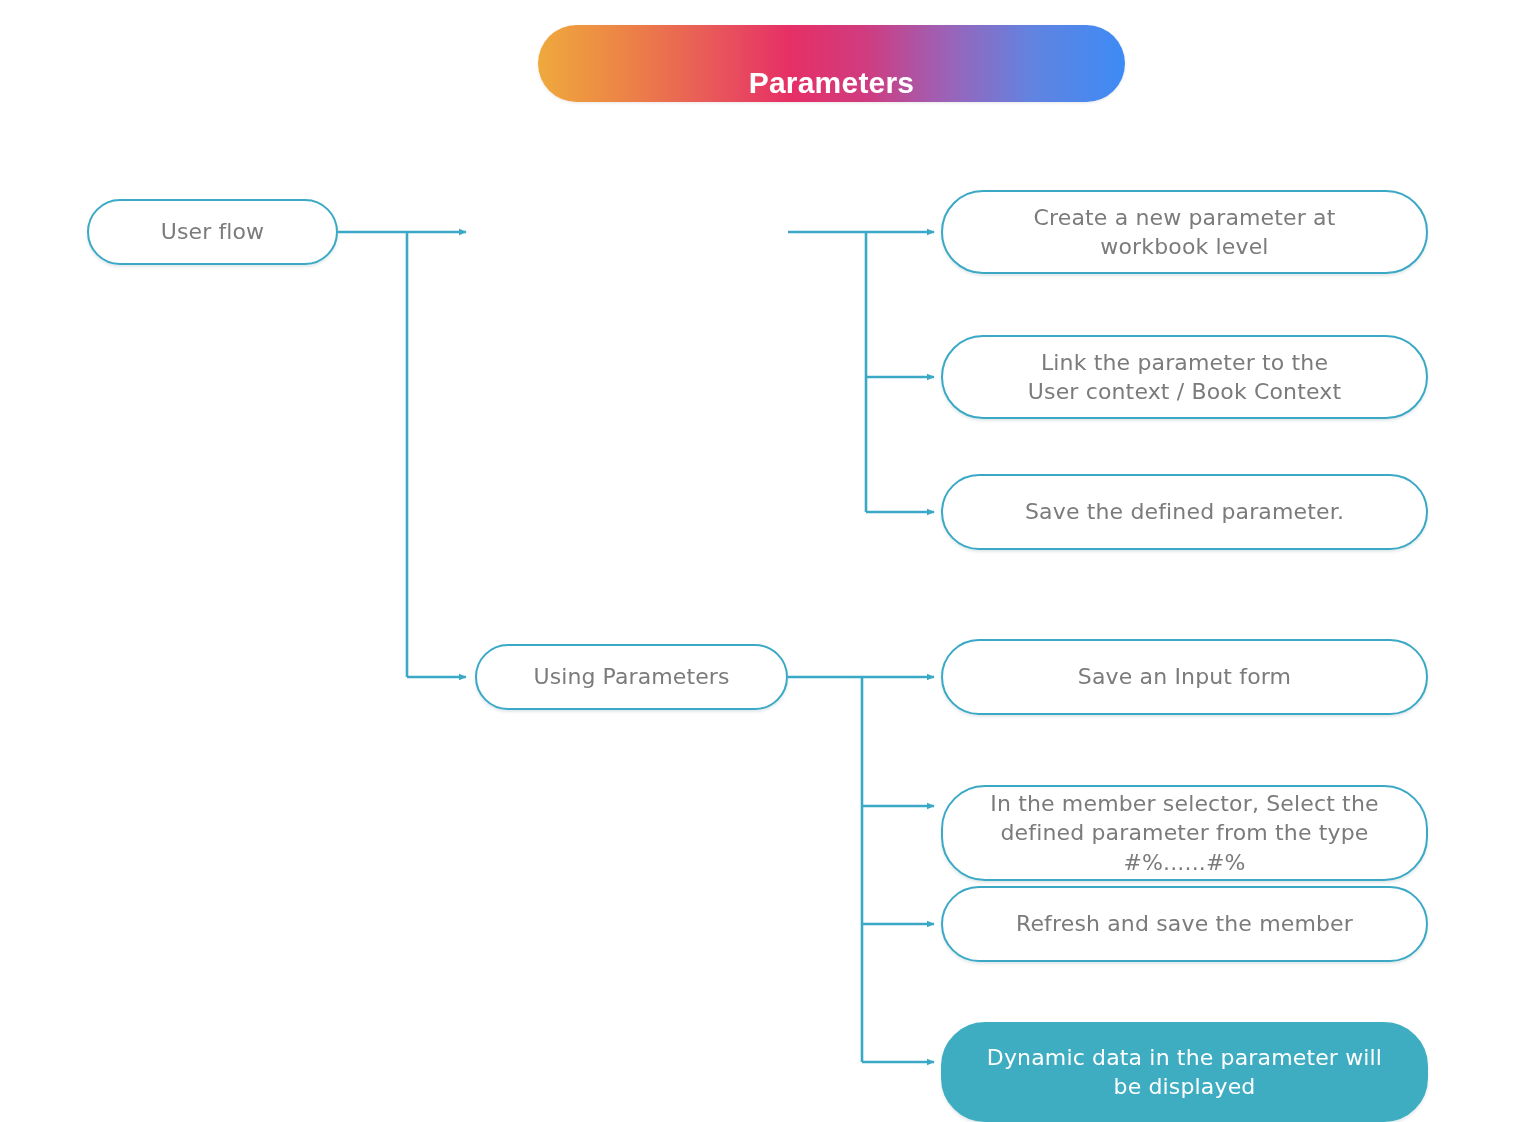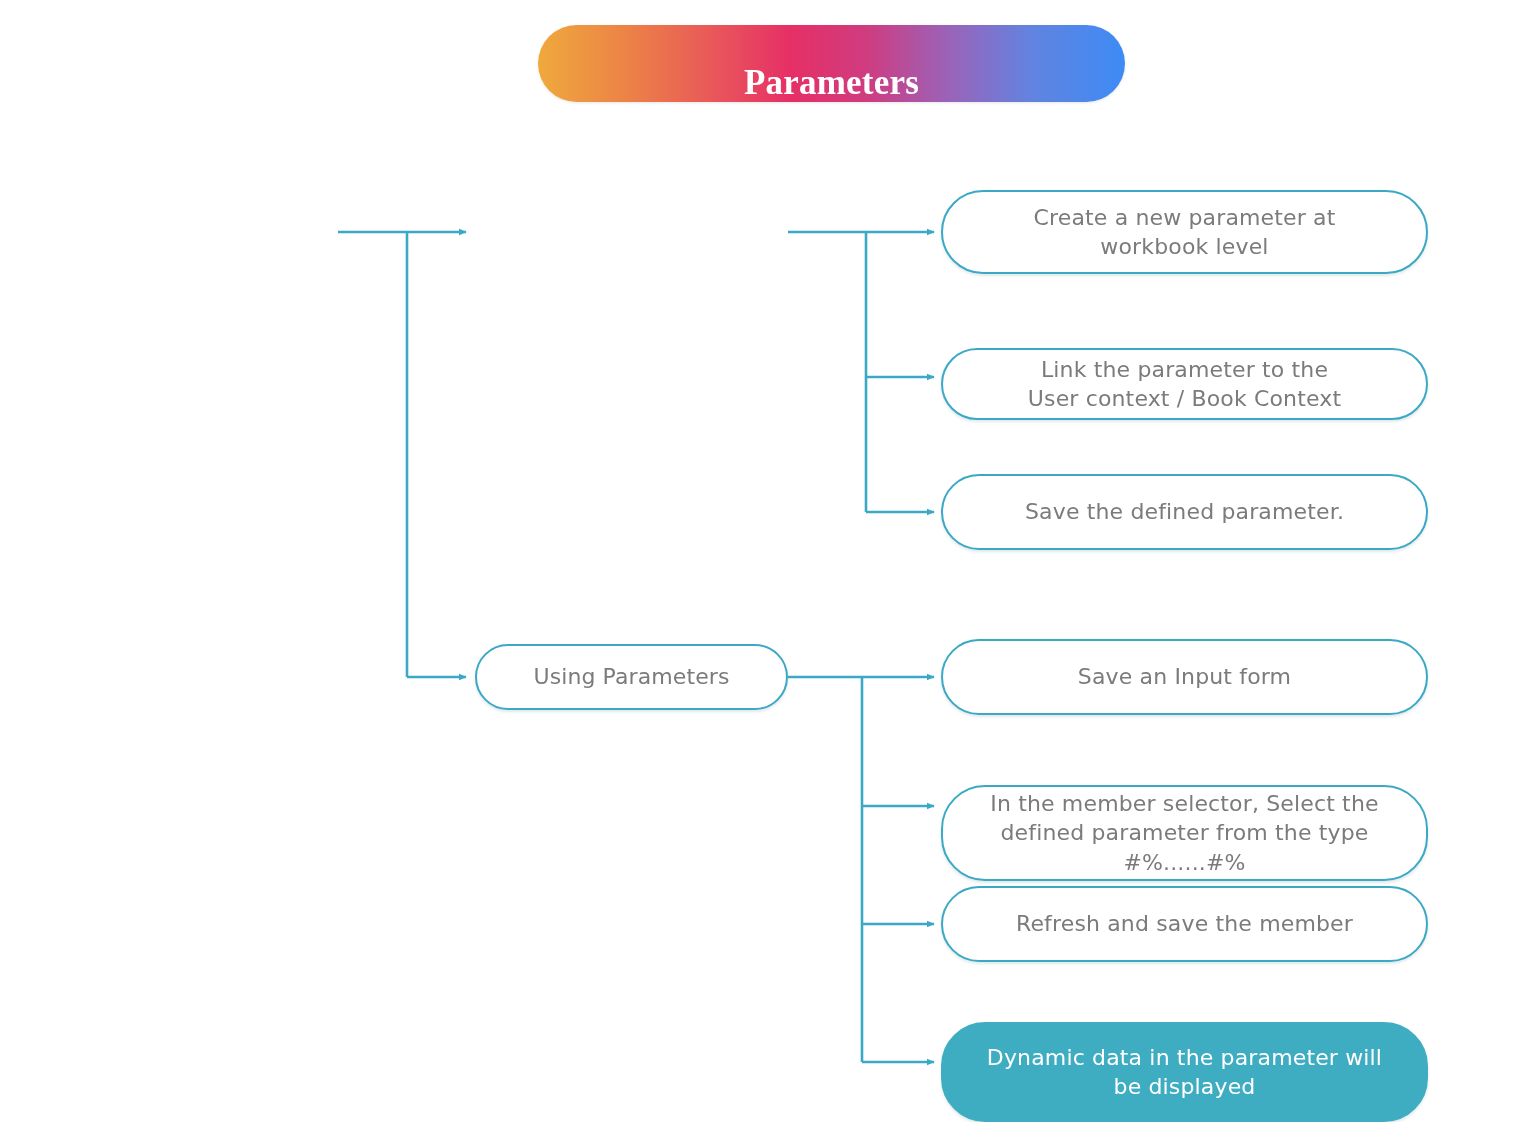--- a/index.html
+++ b/index.html
@@ -36,22 +36,22 @@
       #9a63b9 70%,
       #6283e0 84%,
       #3d8bf5 100%
     );
     display: flex;
     align-items: center;
     justify-content: center;
     box-shadow: 0 1px 3px rgba(0,0,0,0.10);
   }
   .banner-title {
-    font-family: Liberation Serif, serif;
-    font-size: 35px;
+    font-family: Liberation Sans, sans-serif;
+    font-size: 30px;
     font-weight: bold;
     color: #ffffff;
     letter-spacing: 0.2px;
     line-height: 1;
     margin-top: 38px;
   }
 
   
   #wires {
     position: absolute;
@@ -131,32 +131,35 @@
 
       <path d="M788,677 L862,677"></path>
       <path d="M862,677 L862,1062"></path>
       <path d="M862,677 L934,677" marker-end="url(#arrow)"></path>
       <path d="M862,806 L934,806" marker-end="url(#arrow)"></path>
       <path d="M862,924 L934,924" marker-end="url(#arrow)"></path>
       <path d="M862,1062 L934,1062" marker-end="url(#arrow)"></path>
     </g>
   </svg>
 
+  <div class="node level1" style="left:87px; top:199px; width:251px; height:66px;">
+    <span>User flow</span>
+  </div>
 
 
   <div class="node level2" style="left:475px; top:644px; width:313px; height:66px;">
     <span>Using Parameters</span>
   </div>
 
   <div class="node level3" style="left:941px; top:190px; width:487px; height:84px;">
     <span>Create a new parameter at
 workbook level</span>
   </div>
 
-  <div class="node level3" style="left:941px; top:348px; width:487px; height:72px;">
+  <div class="node level3" style="left:941px; top:335px; width:487px; height:84px;">
     <span>Link the parameter to the
 User context / Book Context</span>
   </div>
 
   <div class="node level3" style="left:941px; top:474px; width:487px; height:76px;">
     <span>Save the defined parameter.</span>
   </div>
 
   <div class="node level3" style="left:941px; top:639px; width:487px; height:76px;">
     <span>Save an Input form</span>

